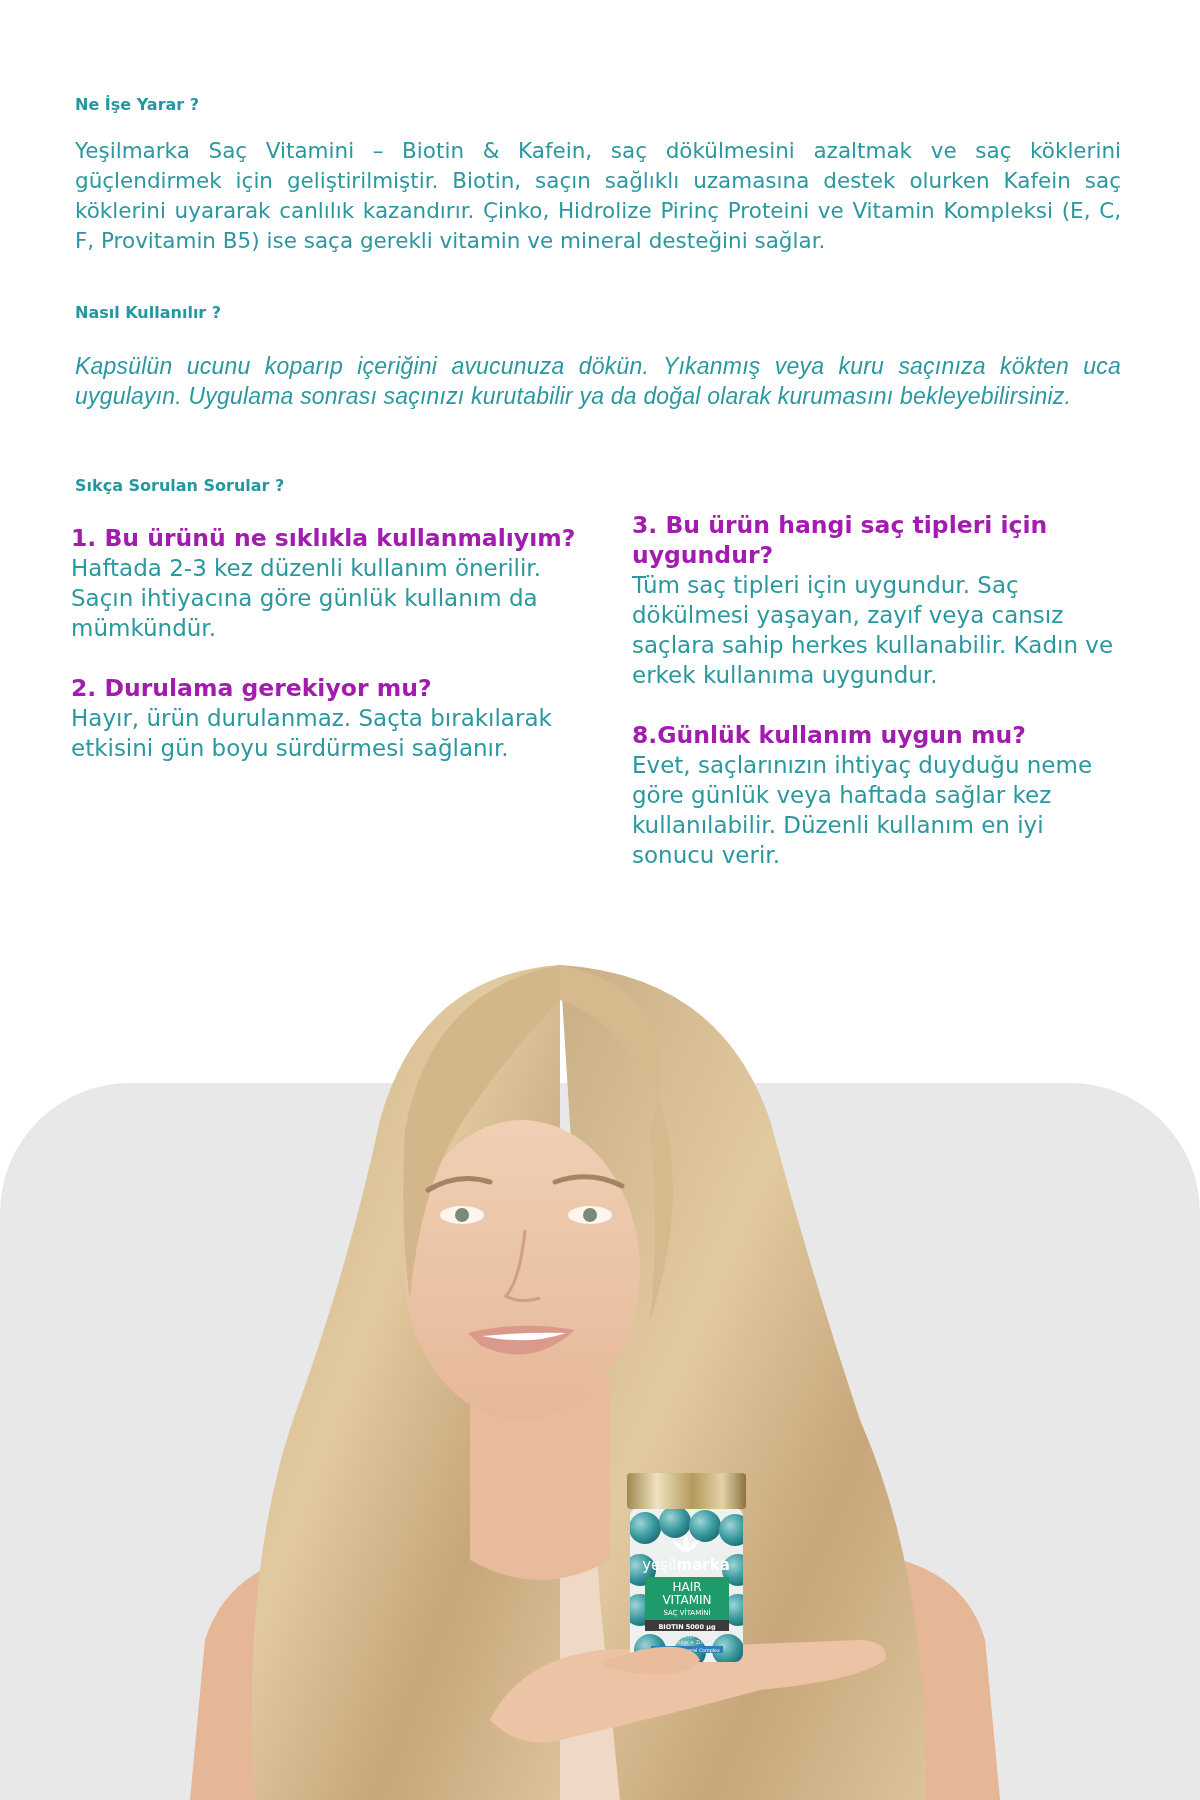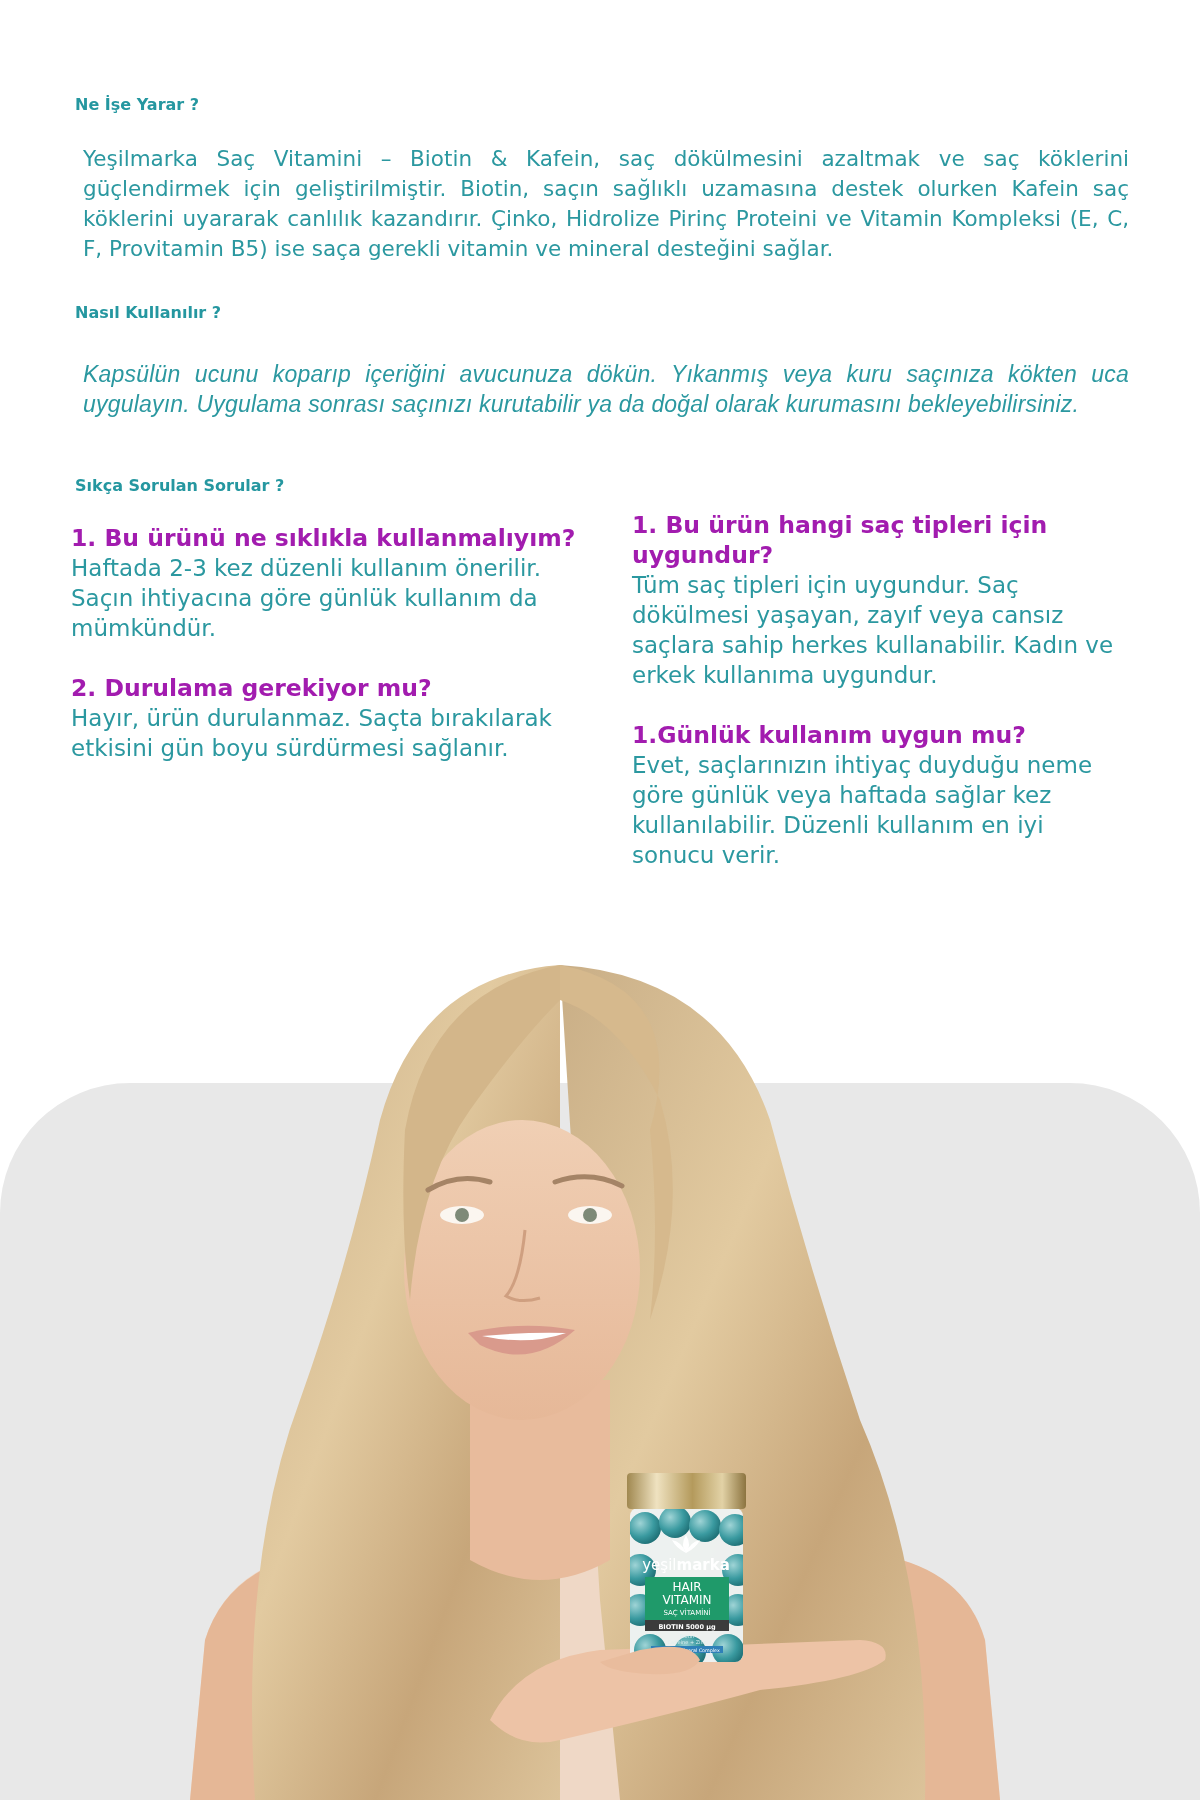--- a/index.html
+++ b/index.html
@@ -7,21 +7,21 @@
     width: 1200px; height: 1800px; position: relative; overflow: hidden;
     background: #ffffff;
     font-family: "DejaVu Sans", "Liberation Sans", sans-serif;
     color: #2a98a0;
   }
   .section-title {
     position: absolute; left: 75px; margin: 0;
     font-size: 16px; font-weight: bold; color: #2597a0; letter-spacing: 0px;
   }
   .para {
-    position: absolute; left: 75px; width: 1046px; margin: 8px;
+    position: absolute; left: 75px; width: 1046px; margin: 0;
     font-size: 21.5px; line-height: 30px; text-align: justify; text-align-last: left;
     color: #2b98a0;
   }
   .para.narrow-font { font-family: "Liberation Sans", sans-serif; font-size: 23px; letter-spacing: 0.2px; }
   .faq-col { position: absolute; width: 520px; }
   .faq-item { margin: 0 0 30px 0; }
   .faq-q {
     margin: 0; font-size: 23.5px; line-height: 30px; font-weight: bold; color: #a21caf;
   }
   .faq-a {
@@ -51,25 +51,25 @@
     <p class="faq-a">Haftada 2-3 kez düzenli kullanım önerilir. Saçın ihtiyacına göre günlük kullanım da mümkündür.</p>
   </div>
   <div class="faq-item">
     <p class="faq-q">2. Durulama gerekiyor mu?</p>
     <p class="faq-a">Hayır, ürün durulanmaz. Saçta bırakılarak etkisini gün boyu sürdürmesi sağlanır.</p>
   </div>
 </div>
 
 <div class="faq-col" style="left:632px; top:510px; width:500px;">
   <div class="faq-item">
-    <p class="faq-q">1. Bu ürün hangi saç tipleri için uygundur?</p>
+    <p class="faq-q">3. Bu ürün hangi saç tipleri için uygundur?</p>
     <p class="faq-a">Tüm saç tipleri için uygundur. Saç dökülmesi yaşayan, zayıf veya cansız saçlara sahip herkes kullanabilir. Kadın ve erkek kullanıma uygundur.</p>
   </div>
   <div class="faq-item">
-    <p class="faq-q">1.Günlük kullanım uygun mu?</p>
+    <p class="faq-q">8.Günlük kullanım uygun mu?</p>
     <p class="faq-a">Evet, saçlarınızın ihtiyaç duyduğu neme göre günlük veya haftada sağlar kez kullanılabilir. Düzenli kullanım en iyi sonucu verir.</p>
   </div>
 </div>
 
 <div class="panel"></div>
 
 <svg class="hero" viewBox="0 0 1200 1800">
   <defs>
     <linearGradient id="hairG" x1="0" y1="0" x2="1" y2="1">
       <stop offset="0" stop-color="#c9ae86"></stop>

